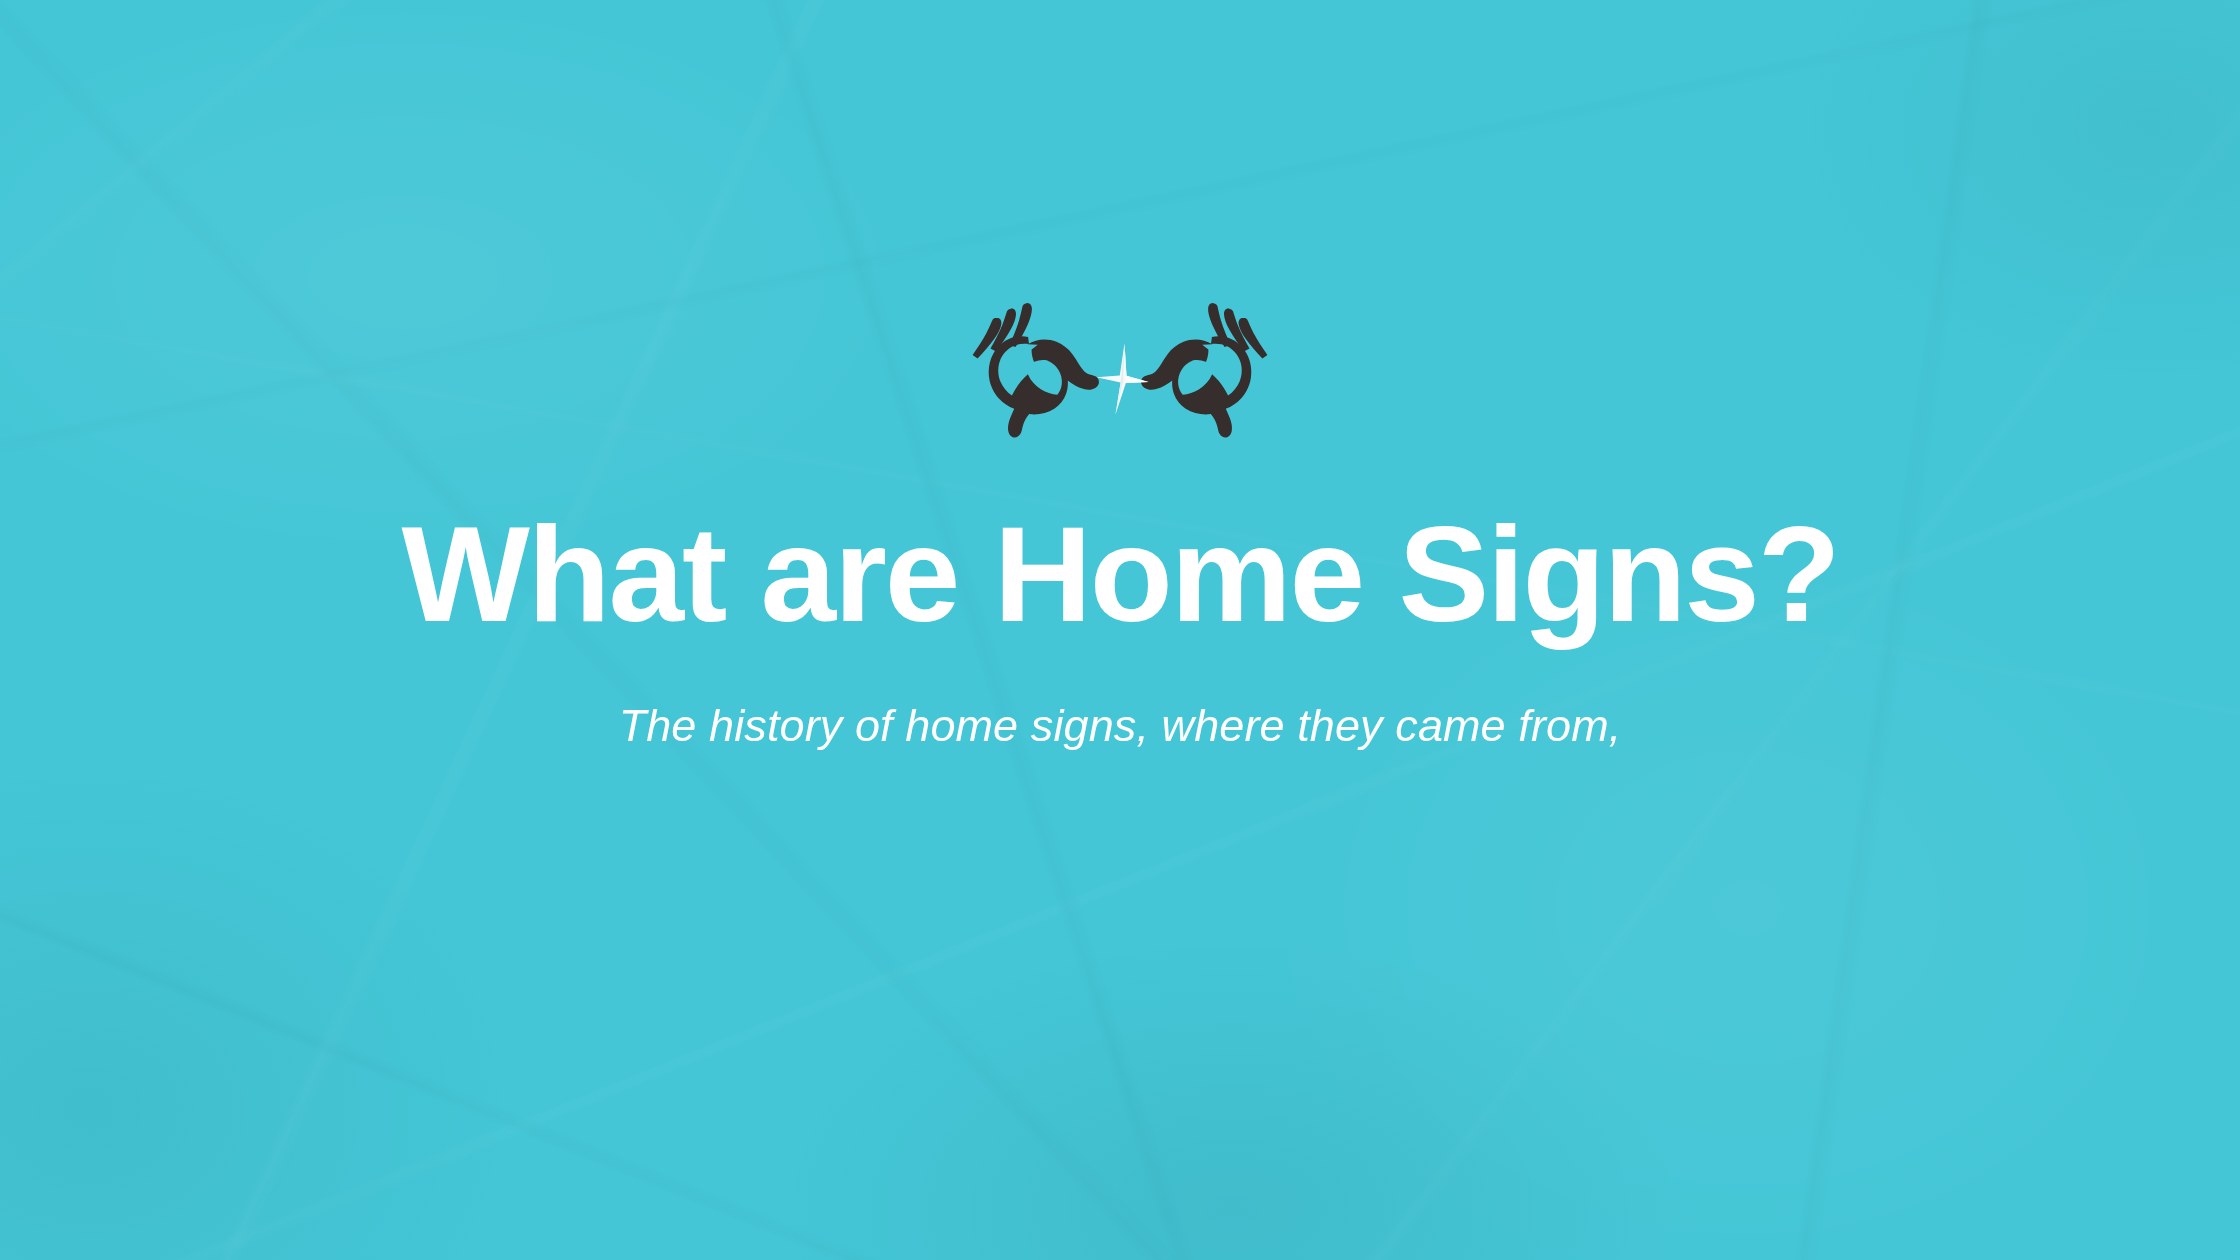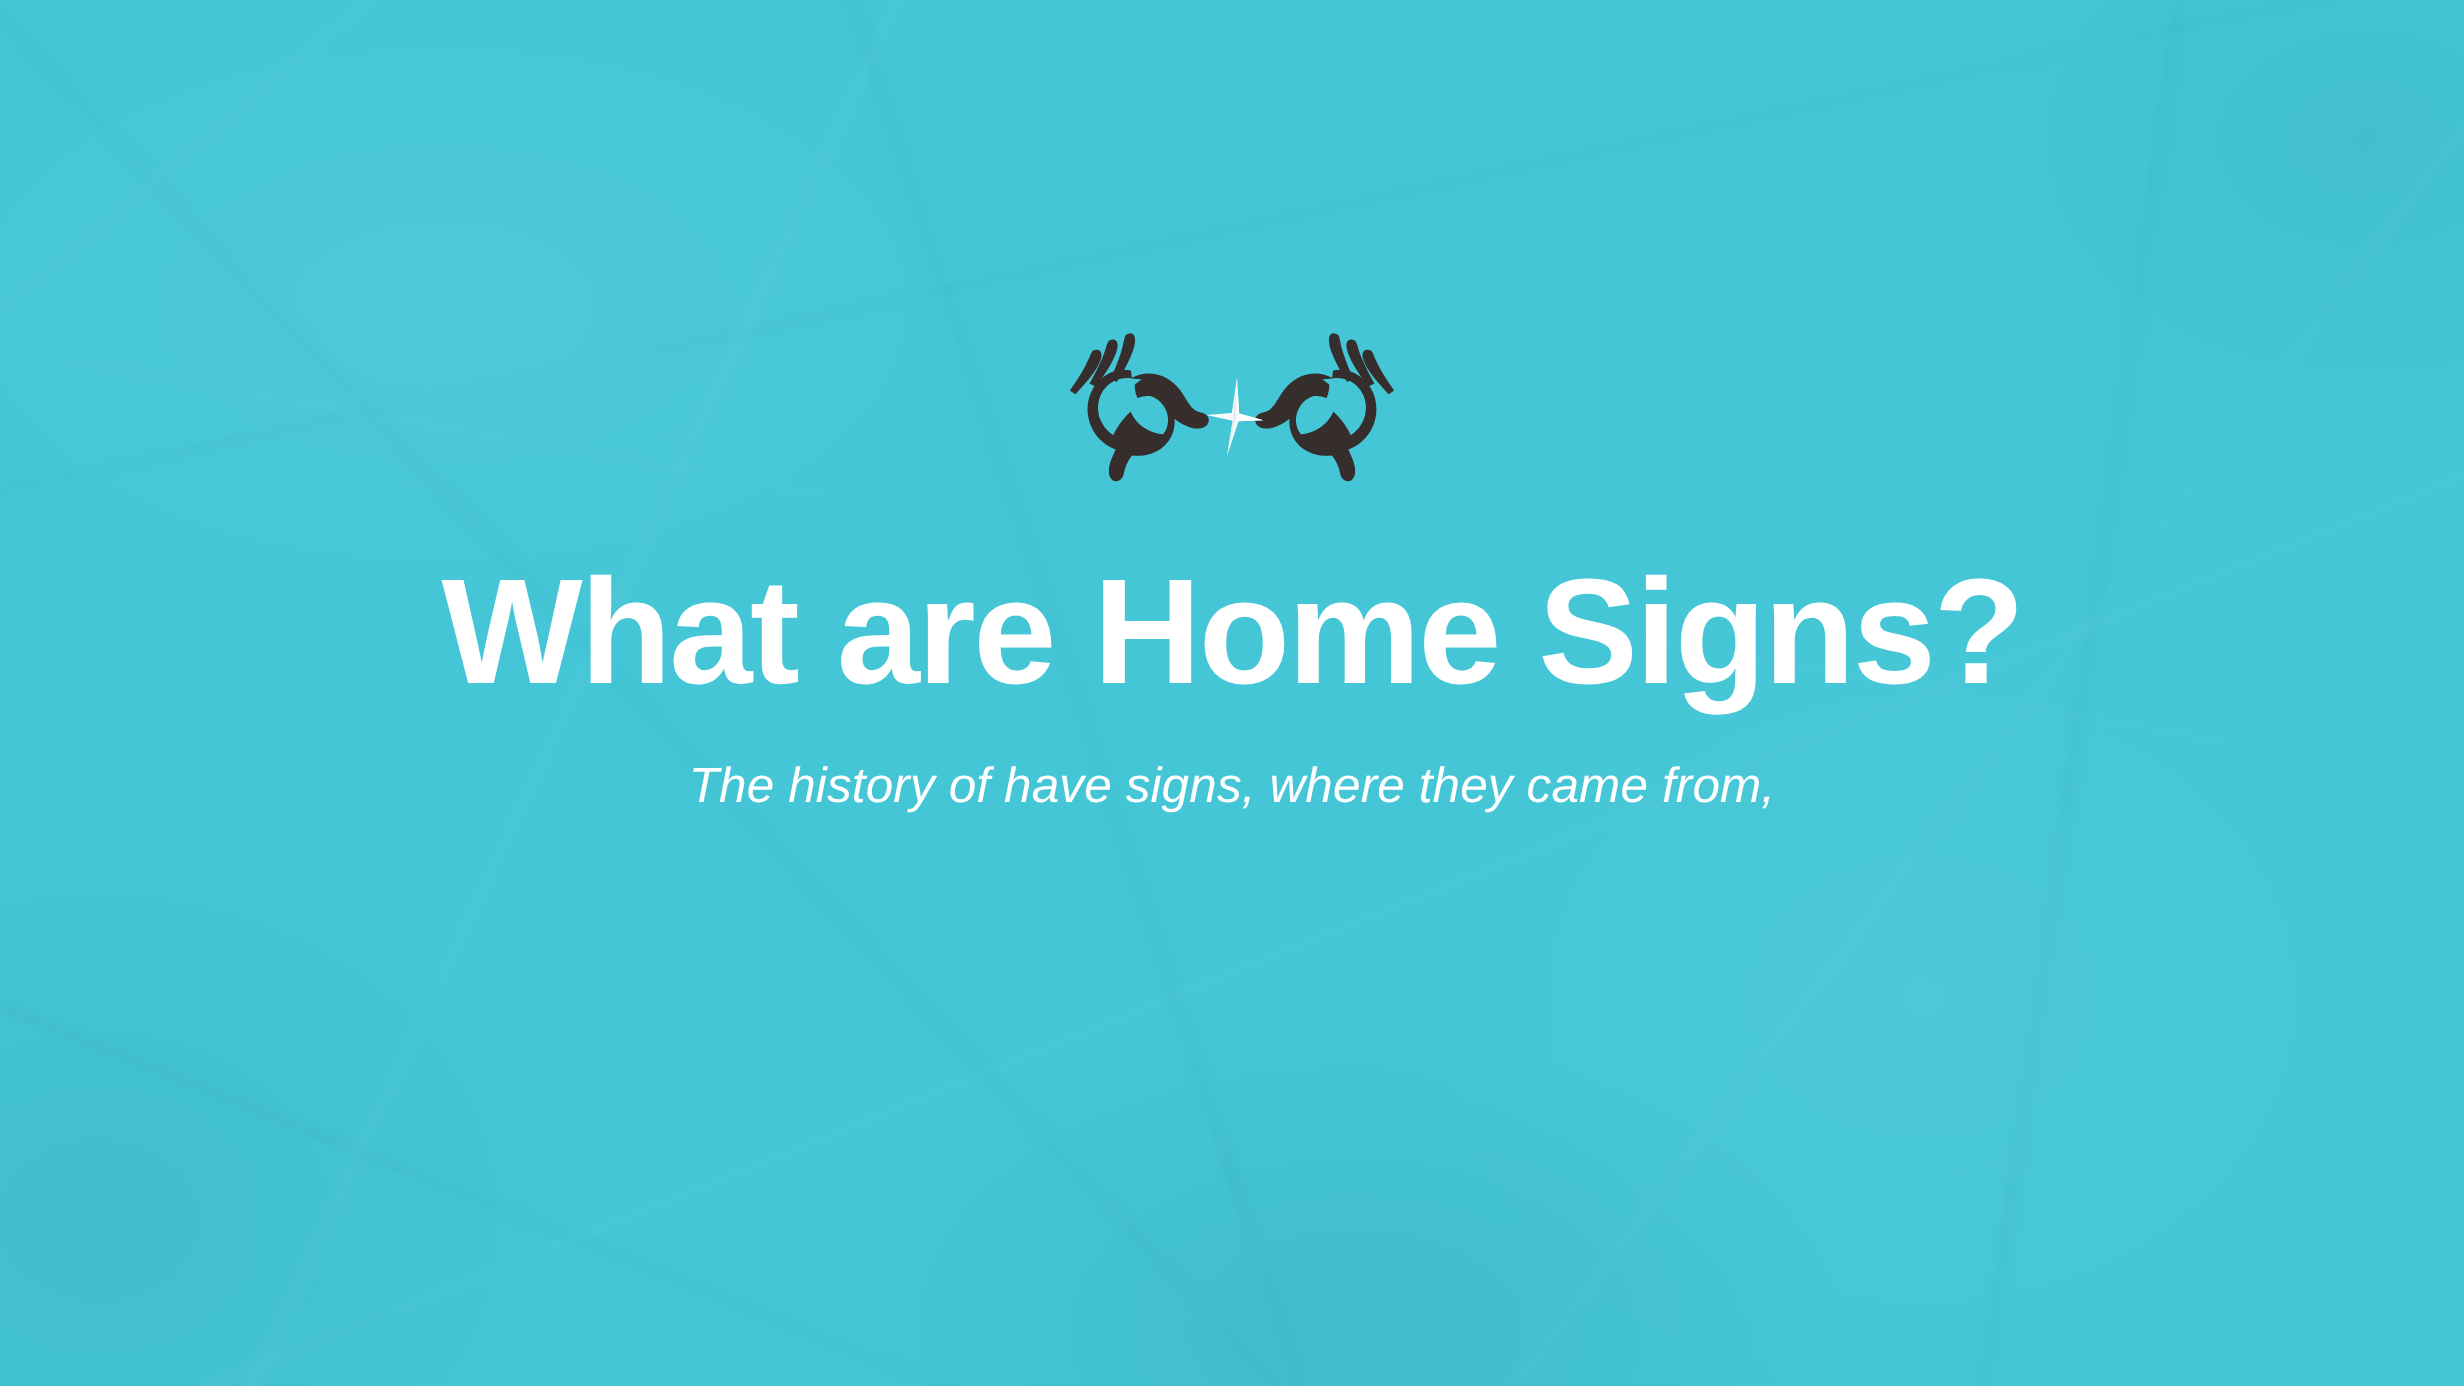--- a/index.html
+++ b/index.html
@@ -70,21 +70,21 @@
   }
 
   #logo-mark {
     margin-top: 296px;
     width: 300px;
     height: 168px;
     display: block;
   }
 
   #title {
-    margin: 0;
+    margin: 12px;
     margin-top: 42px;
     font-size: 136px;
     line-height: 1;
     font-weight: 700;
     letter-spacing: -2.2px;
     color: #ffffff;
     text-align: center;
     white-space: nowrap;
     font-stretch: semi-condensed;
   }
@@ -137,17 +137,17 @@
       <g>
         <path d="M154.5 47.5 L149.8 79.5 L126.5 81.2 L150.6 86.5 L145.5 118.5 L155.9 86.9 L178.5 86.0 L156.5 79.8 Z" fill="#f7fbfb"></path>
         <path d="M154.5 47.5 L150.6 86.5 L145.5 118.5 L153.2 84.8 Z" fill="#e4eef0"></path>
         <path d="M154.5 47.5 L156.5 79.8 L178.5 86.0 L155.9 86.9 Z" fill="#ffffff"></path>
       </g>
     </svg>
 
     <h1 id="title">What are Home Signs?</h1>
 
     <p id="subtitle">
-      <span class="sub-line">The history of have signs, where they came from,</span>
+      <span class="sub-line">The history of home signs, where they came from,</span>
     </p>
 
   </div>
 </div>
 
 </body></html>

